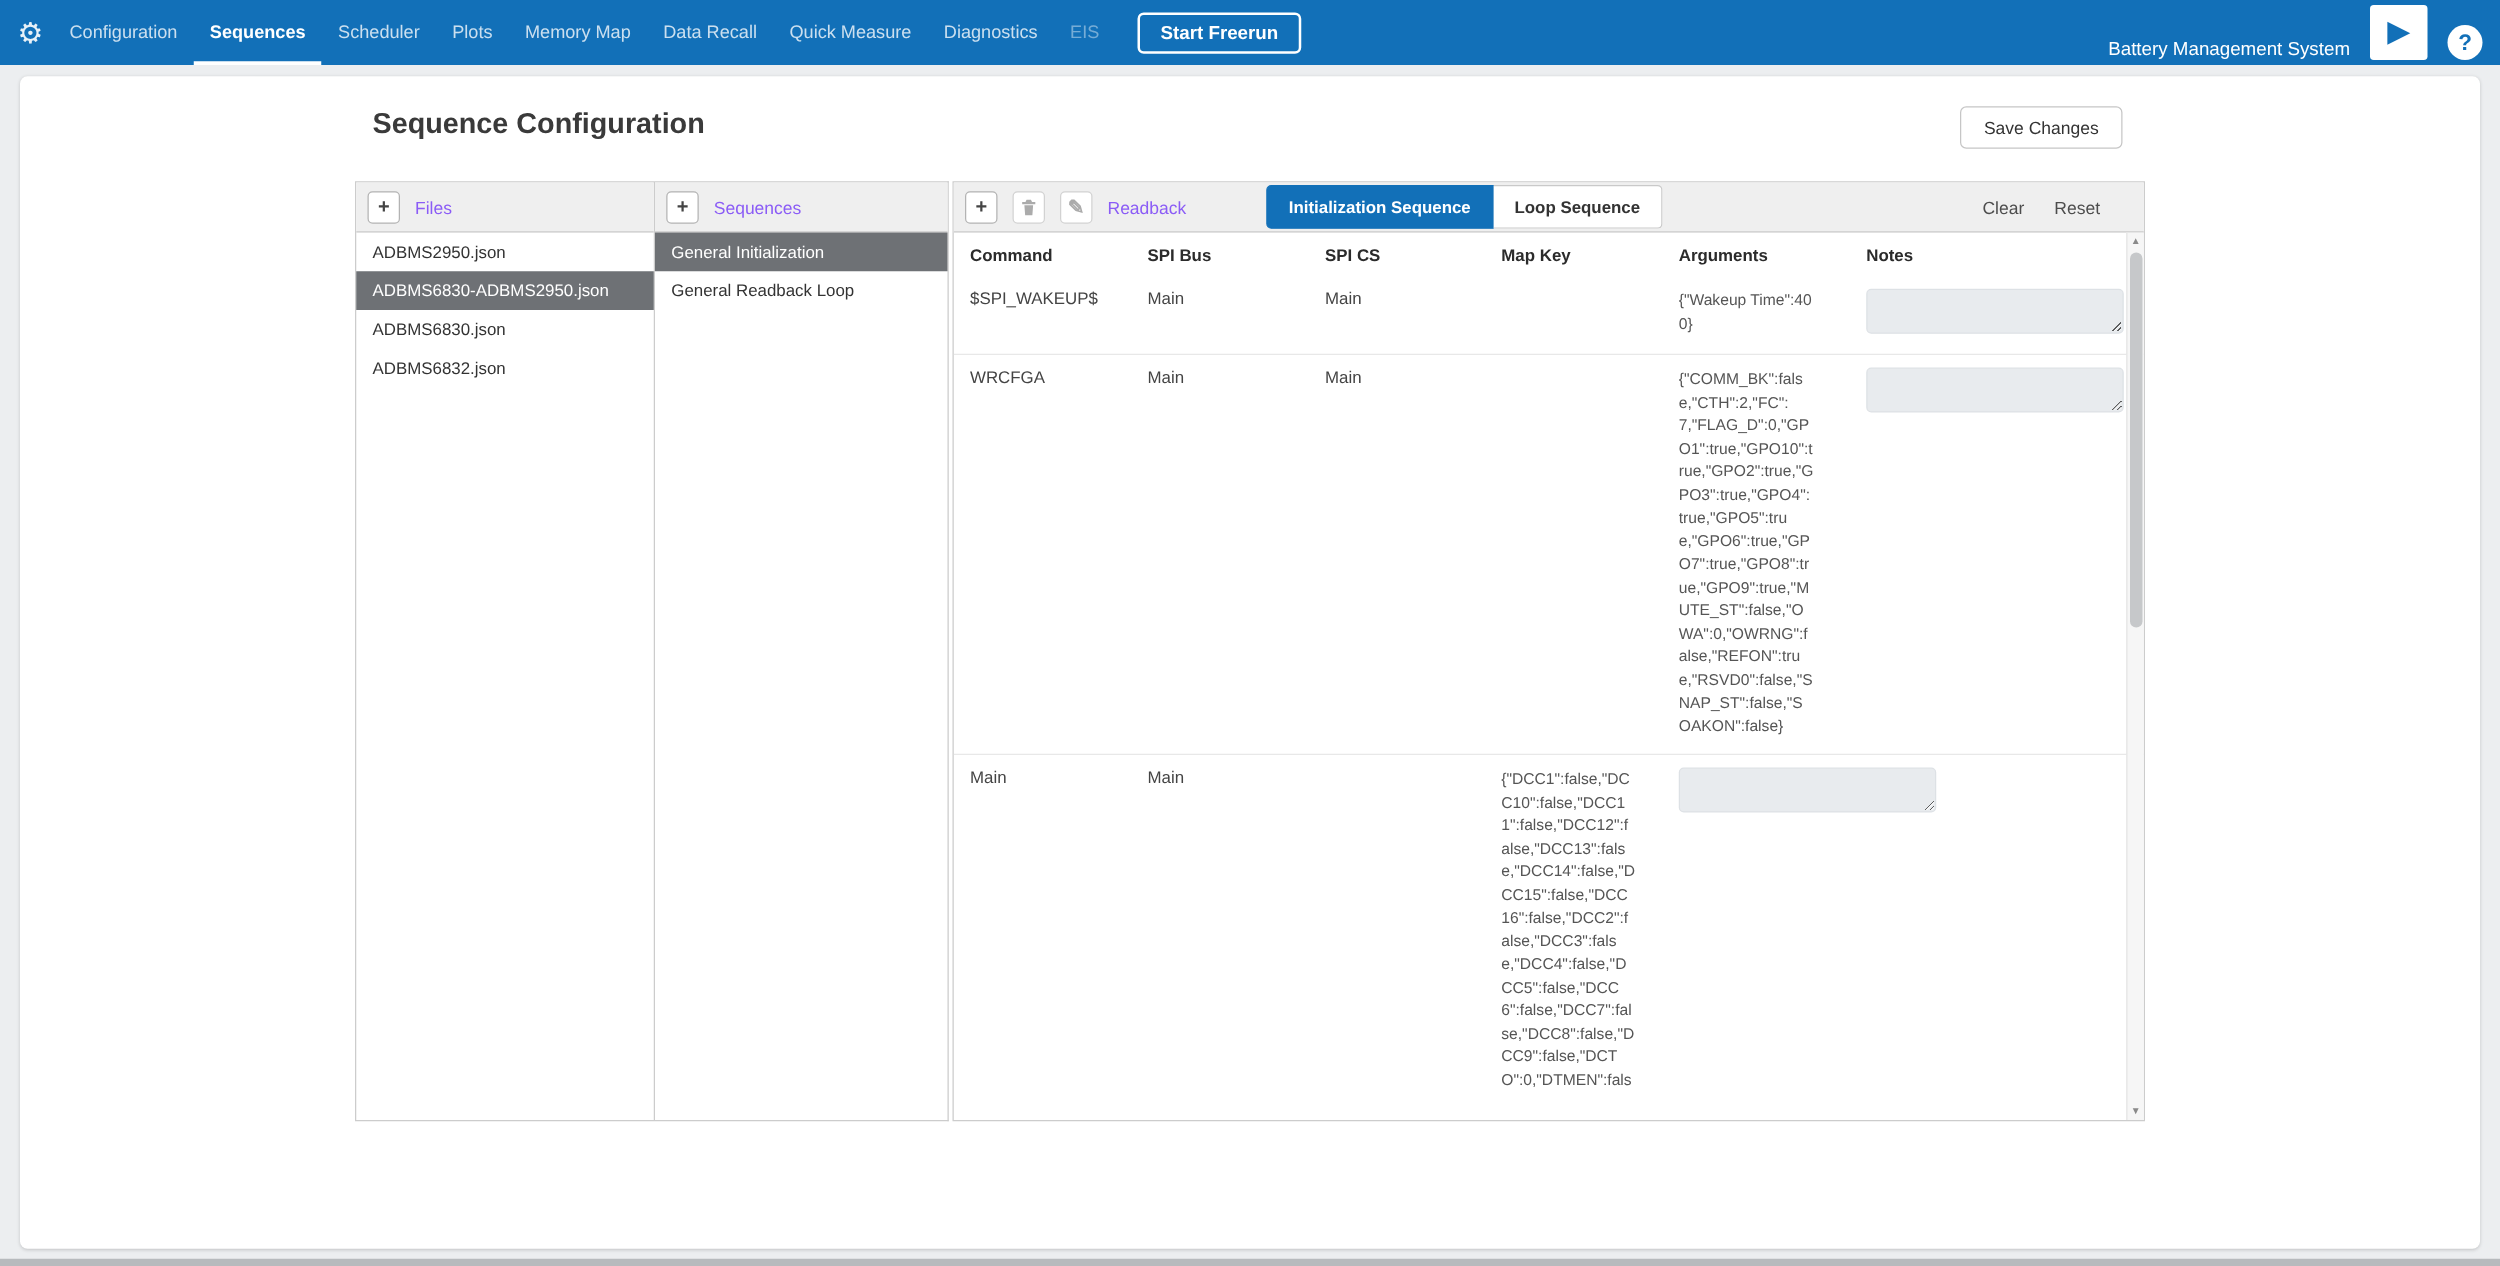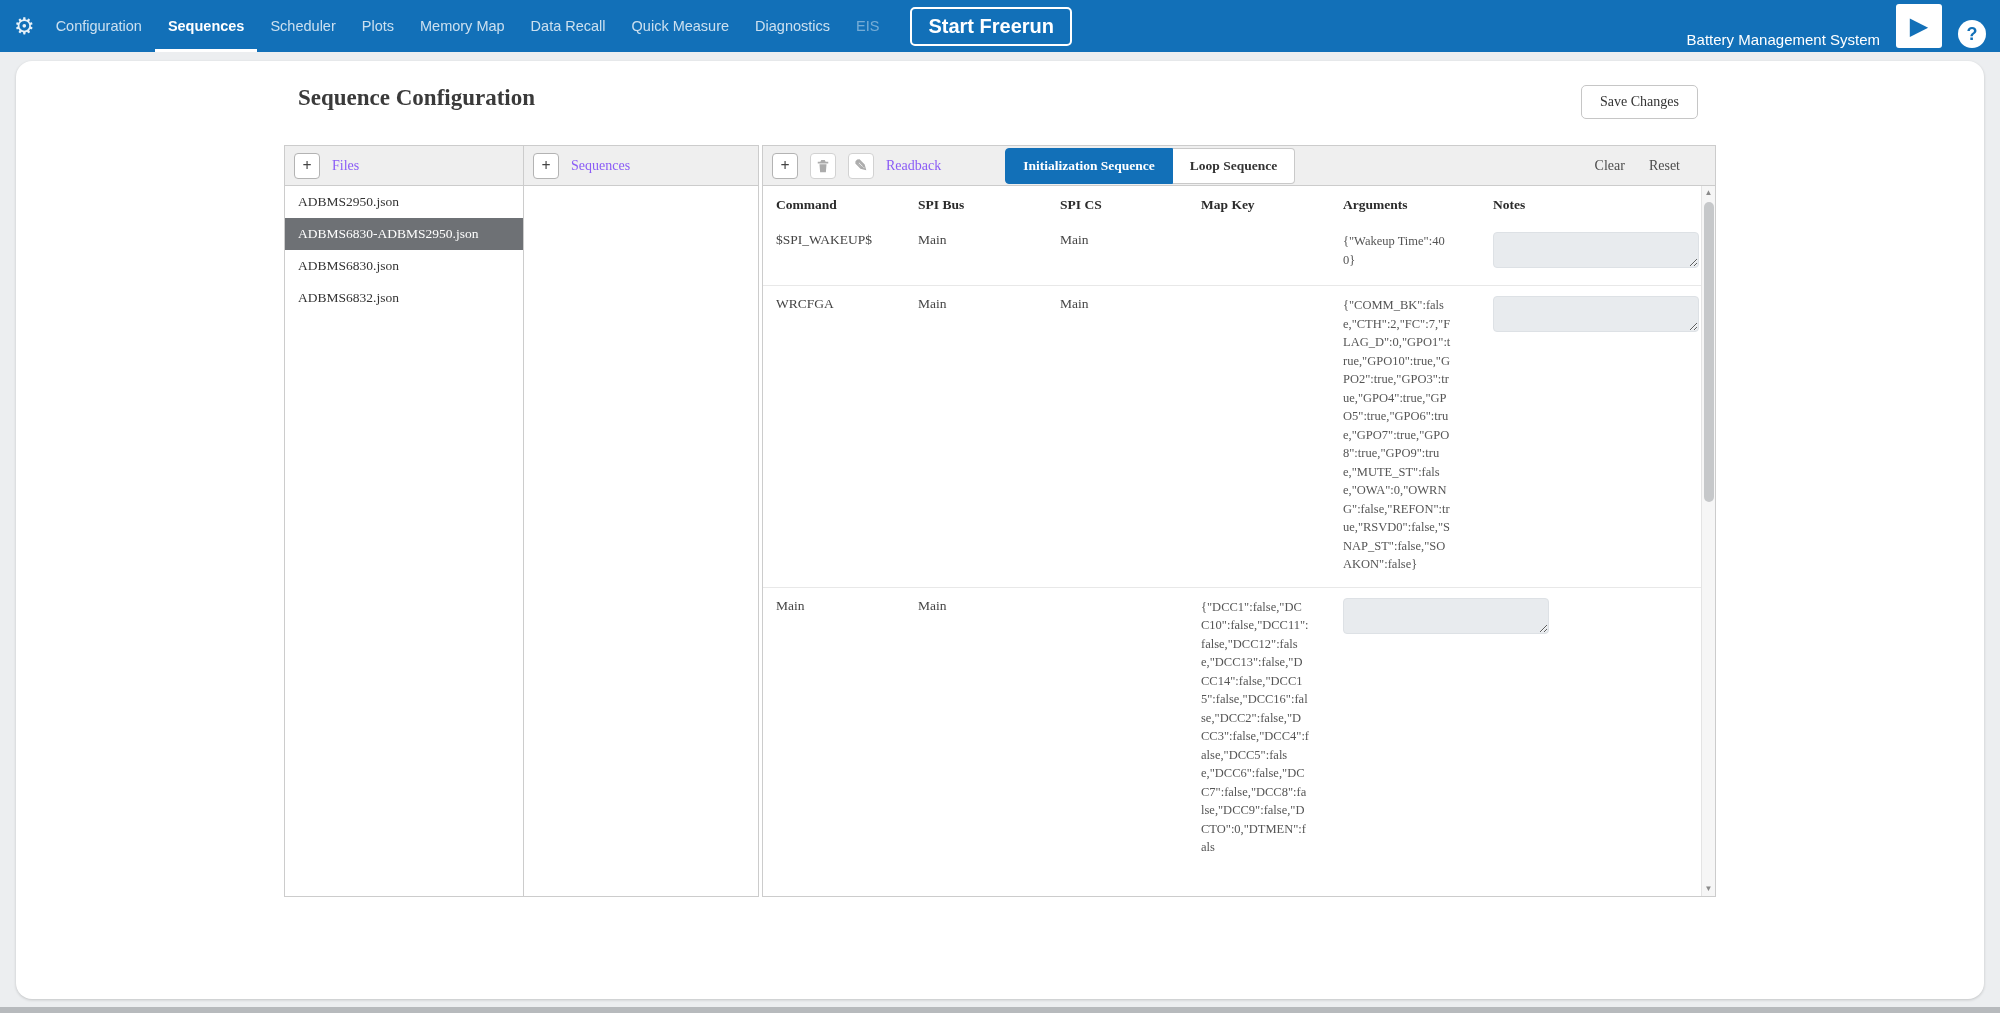--- a/index.html
+++ b/index.html
@@ -19,40 +19,40 @@
   .nav { display:flex; height:52px; align-items:stretch; }
   .nav-item {
     display:flex; align-items:center; padding:0 13px; font-size:14.5px;
     color:rgba(255,255,255,.78); cursor:pointer; border-bottom:3px solid transparent;
     border-top:3px solid transparent;
   }
   .nav-item.active { color:#fff; font-weight:700; border-bottom-color:#fff; }
   .nav-item.disabled { color:rgba(255,255,255,.42); }
   .freerun-btn {
     margin-left:18px; background:transparent; border:2px solid #fff; color:#fff;
-    font-weight:700; font-size:20px; padding:6px 16px; border-radius:5px; cursor:pointer;
+    font-weight:700; font-size:15px; padding:6px 16px; border-radius:5px; cursor:pointer;
     font-family:inherit;
   }
   .topbar-right { margin-left:auto; display:flex; align-items:flex-end; gap:16px; }
   .app-title { font-size:15px; color:#fff; }
   .play-btn {
     width:46px; height:44px; background:#fff; border:none; border-radius:3px;
     display:flex; align-items:center; justify-content:center; cursor:pointer;
   }
   .play-btn span { color:#1270b8; font-size:24px; line-height:1; }
   .help-btn {
     width:28px; height:28px; border-radius:50%; background:#fff; color:#1270b8;
     display:flex; align-items:center; justify-content:center; font-weight:700;
     font-size:18px; cursor:pointer; border:none; font-family:inherit;
   }
 
   
   .card {
-    margin:9px 16px 0; background:#fff; border-radius:16px; height:938px;
-    box-shadow:0 1px 3px rgba(0,0,0,.18); overflow:hidden;font-family:Liberation Serif, serif;
+    margin:9px 16px 0; background:#fff; border-radius:6px; height:938px;
+    box-shadow:0 1px 3px rgba(0,0,0,.18); overflow:hidden;
   }
   .content { width:1432px; margin:0 auto; padding-top:24px; }
   .page-head { display:flex; justify-content:space-between; align-items:flex-start; }
   .page-title { font-size:23px; font-weight:700; color:#3a3a3a; padding-left:14px; }
   .save-btn {
     background:#fff; border:1px solid #c6c6c6; border-radius:5px; padding:8px 18px;
     font-size:14px; color:#333; cursor:pointer; margin-right:18px; font-family:inherit;
   }
 
   
@@ -180,20 +180,24 @@
         </div>
       </div>
 
       <div class="panel panel-seqs">
         <div class="panel-header">
           <button class="icon-btn">
             <span>+</span>
           </button>
           <span class="label">Sequences</span>
         </div>
+        <div>
+          <div class="list-item selected">General Initialization</div>
+          <div class="list-item">General Readback Loop</div>
+        </div>
       </div>
 
       <div class="panel panel-cmds">
         <div class="panel-header">
           <button class="icon-btn">
             <span>+</span>
           </button>
           <button class="icon-btn disabled">
             <span>
               <svg width="14" height="14" viewBox="0 0 16 16">

